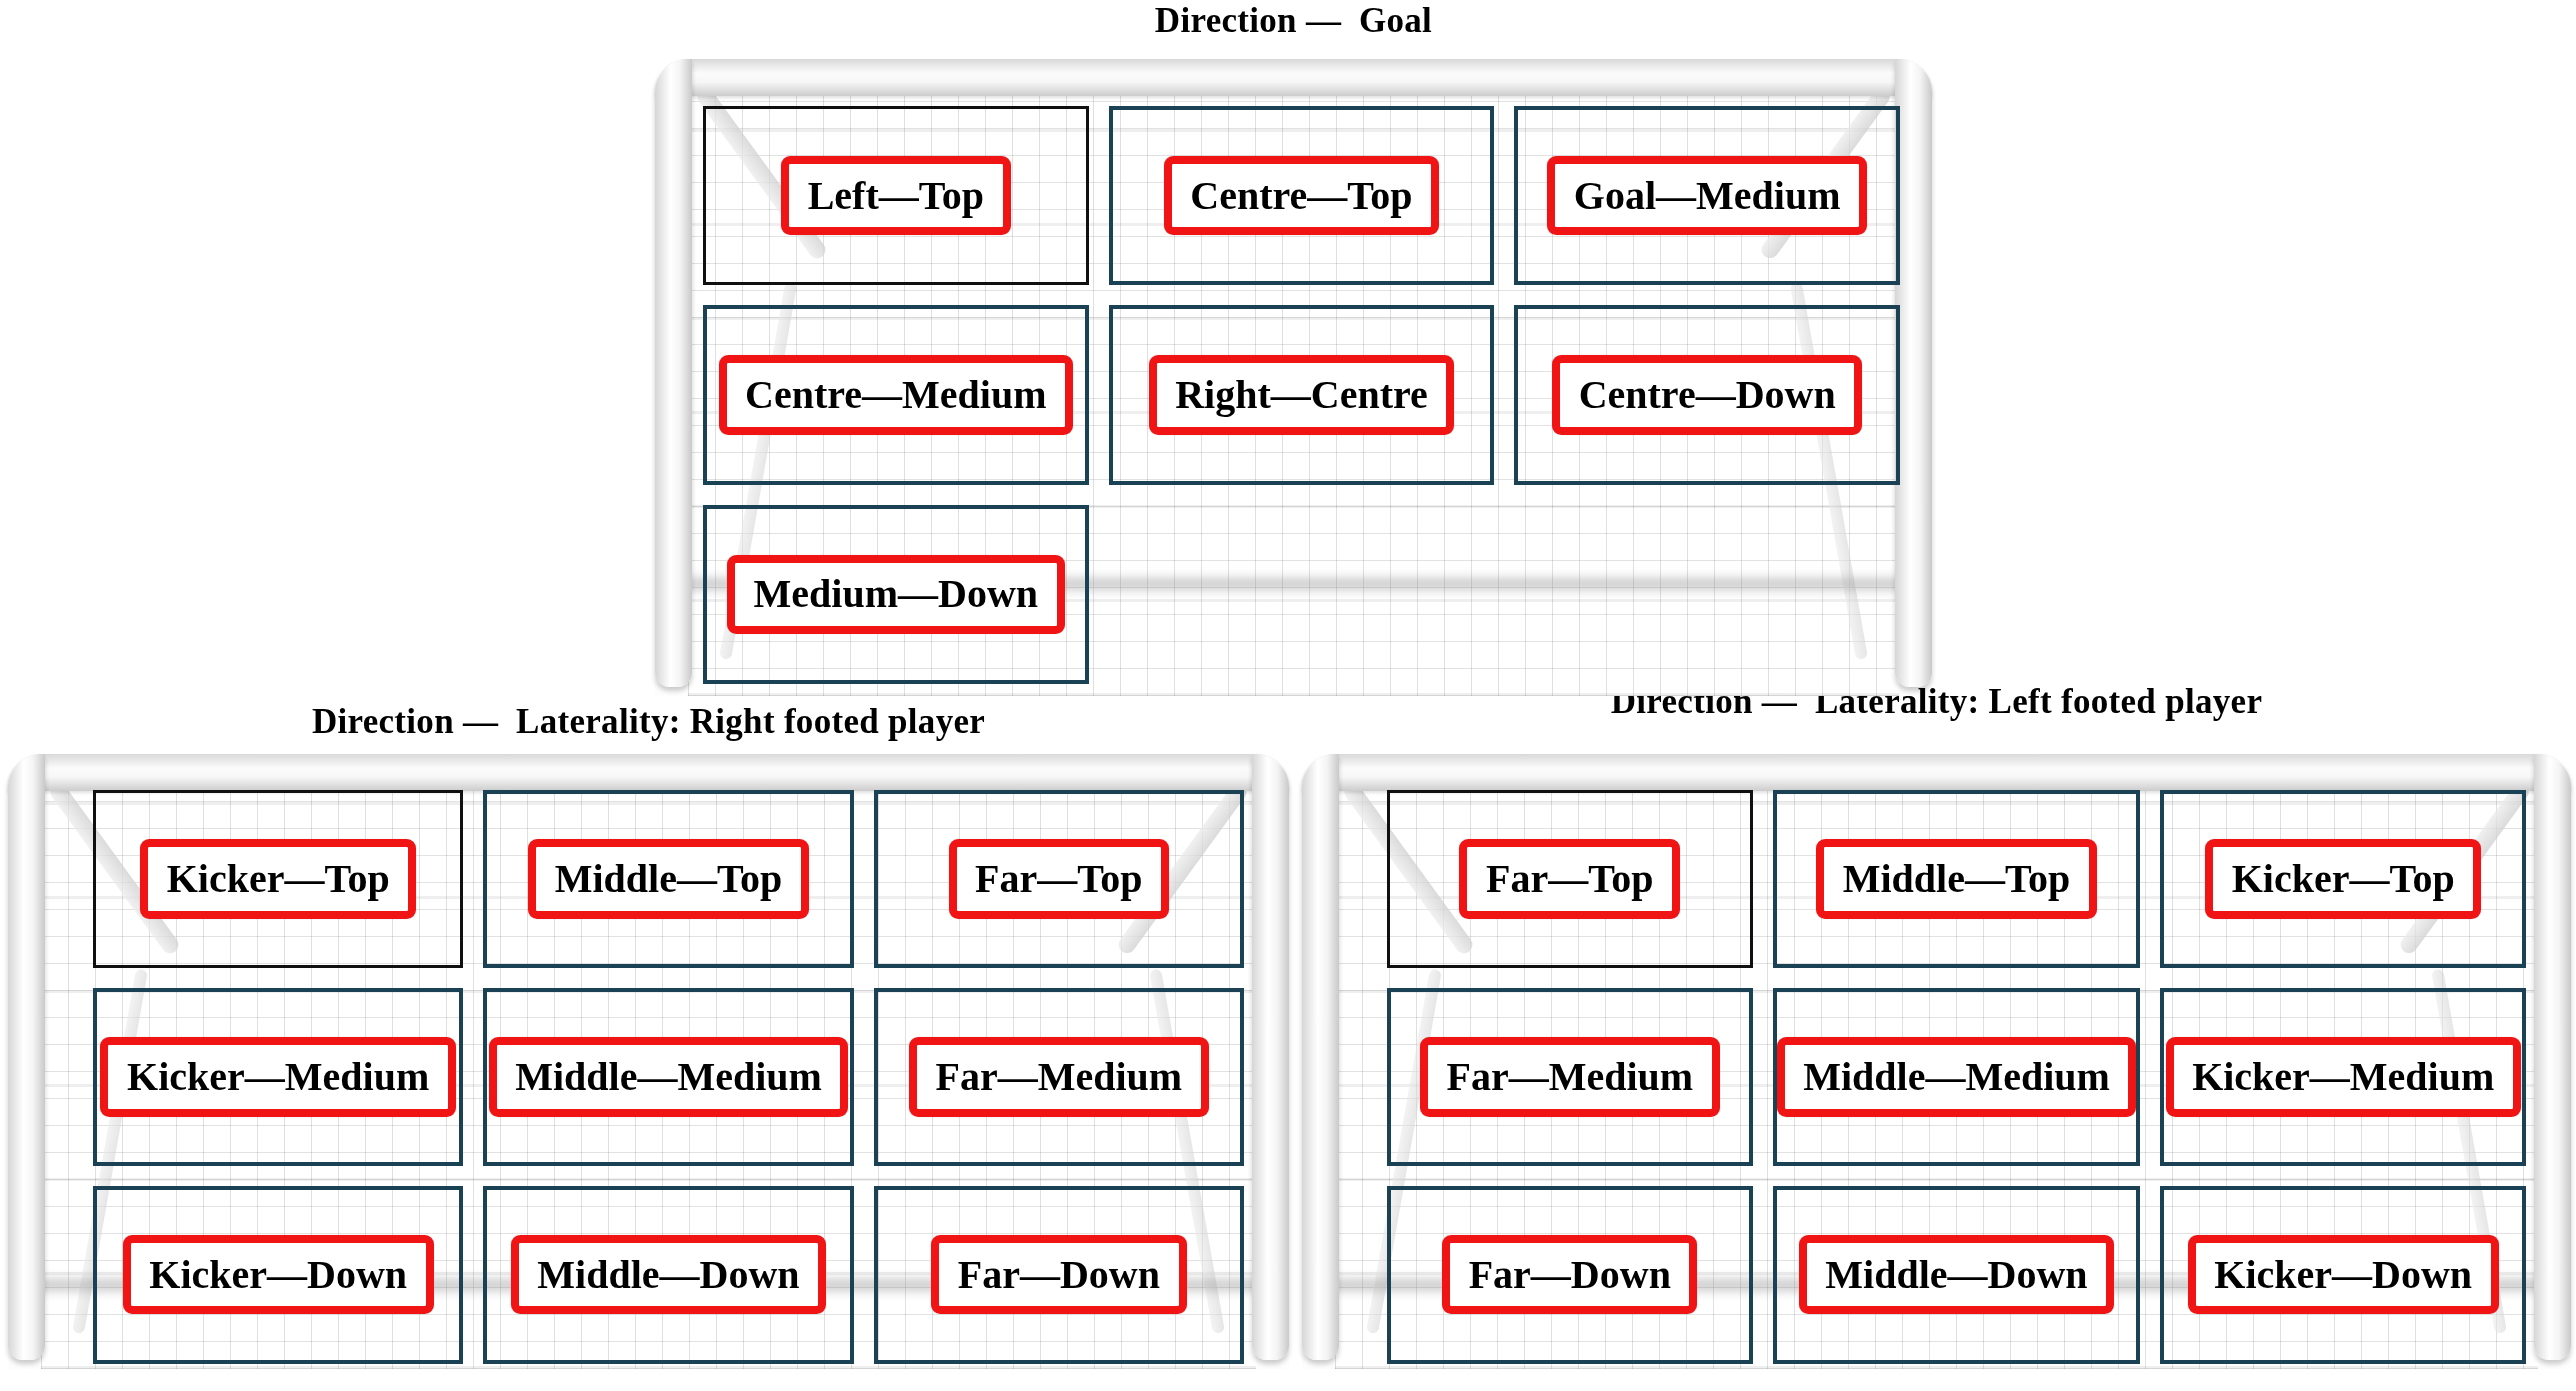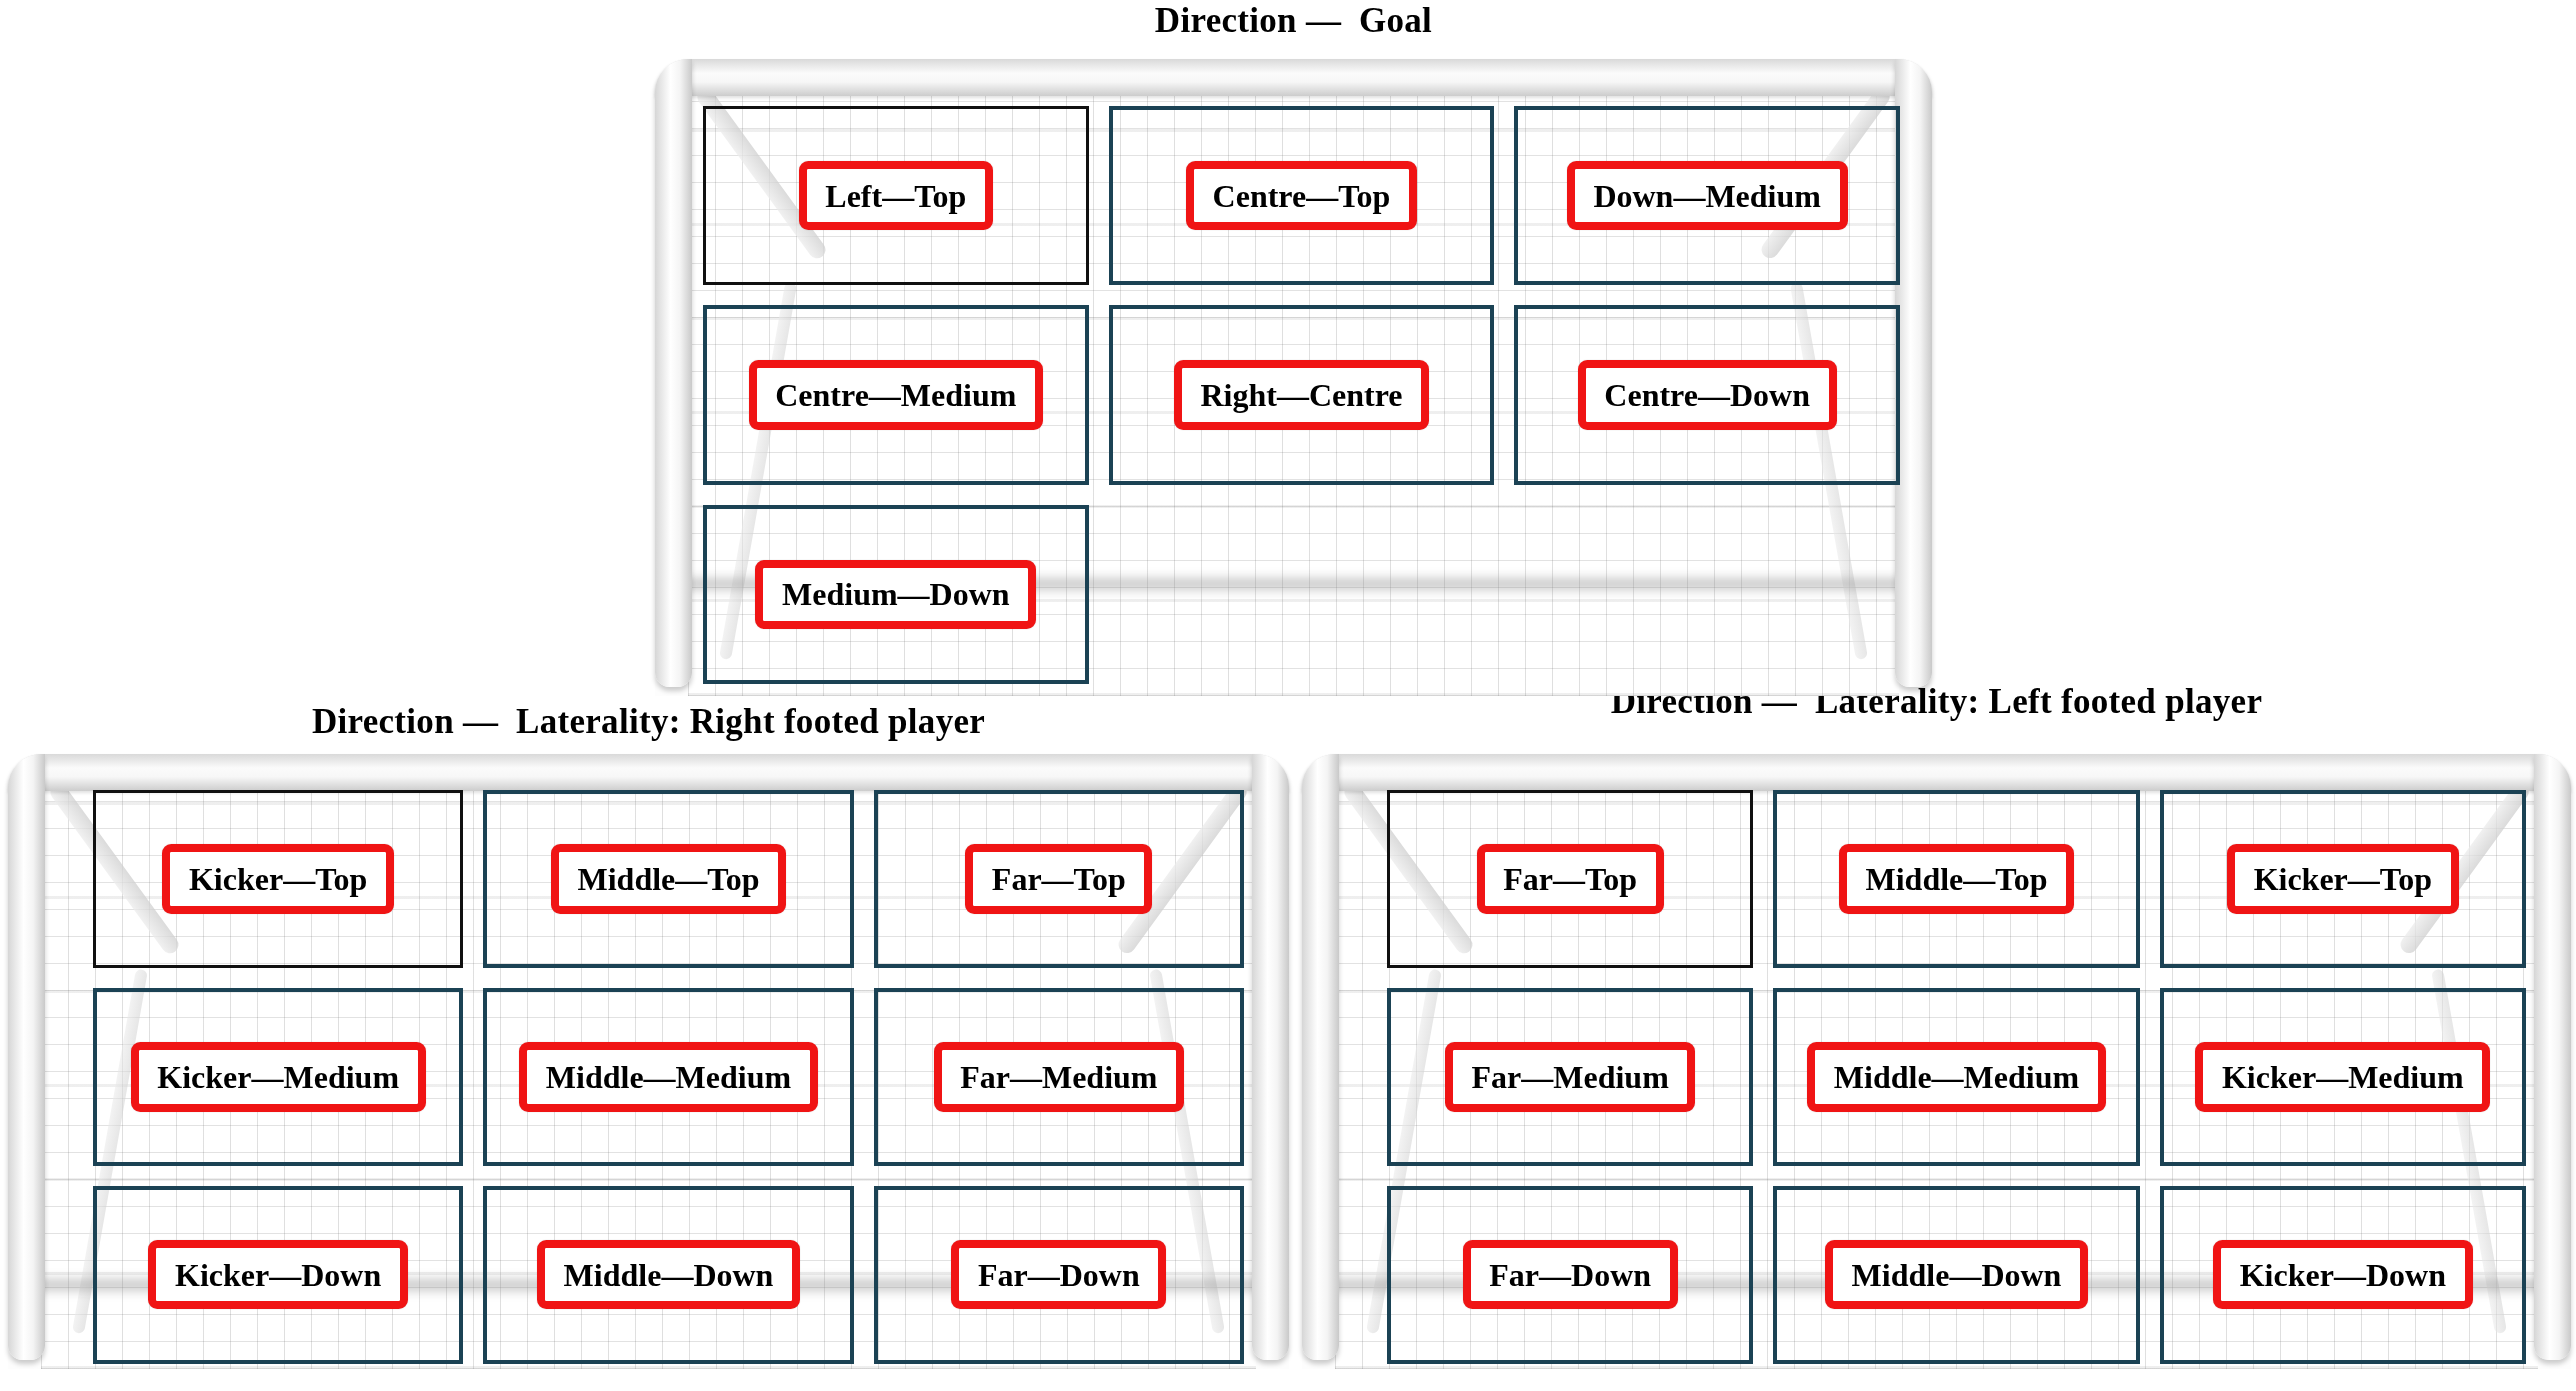--- a/index.html
+++ b/index.html
@@ -97,21 +97,21 @@
   }
   .cell.first{border-color:var(--firstCellBorder,#101010);border-width:3.3px;}
 
   
   .tag{
     display:inline-block;
     background:var(--labelBg,#ffffff);
     border:8px solid var(--labelBorder,#f01414);
     border-radius:9.3px;
     padding:6.7px 18.6px;
-    font-size:32px;
+    font-size:40px;
     font-weight:bold;
     color:#000;
     white-space:nowrap;
     line-height:1.25;
     box-shadow:0 0 1.3px rgba(0,0,0,.18);
   }
 </style>
 </head>
 <body>
 
@@ -130,21 +130,21 @@
     <div class="post post-left"></div>
     <div class="post post-right"></div>
     <div class="cells">
       <div class="cell first">
           <span class="tag">Left—Top</span>
         </div>
       <div class="cell">
           <span class="tag">Centre—Top</span>
         </div>
       <div class="cell">
-          <span class="tag">Down—Medium</span>
+          <span class="tag">Goal—Medium</span>
         </div>
       <div class="cell">
           <span class="tag">Centre—Medium</span>
         </div>
       <div class="cell">
           <span class="tag">Right—Centre</span>
         </div>
       <div class="cell">
           <span class="tag">Centre—Down</span>
         </div>

